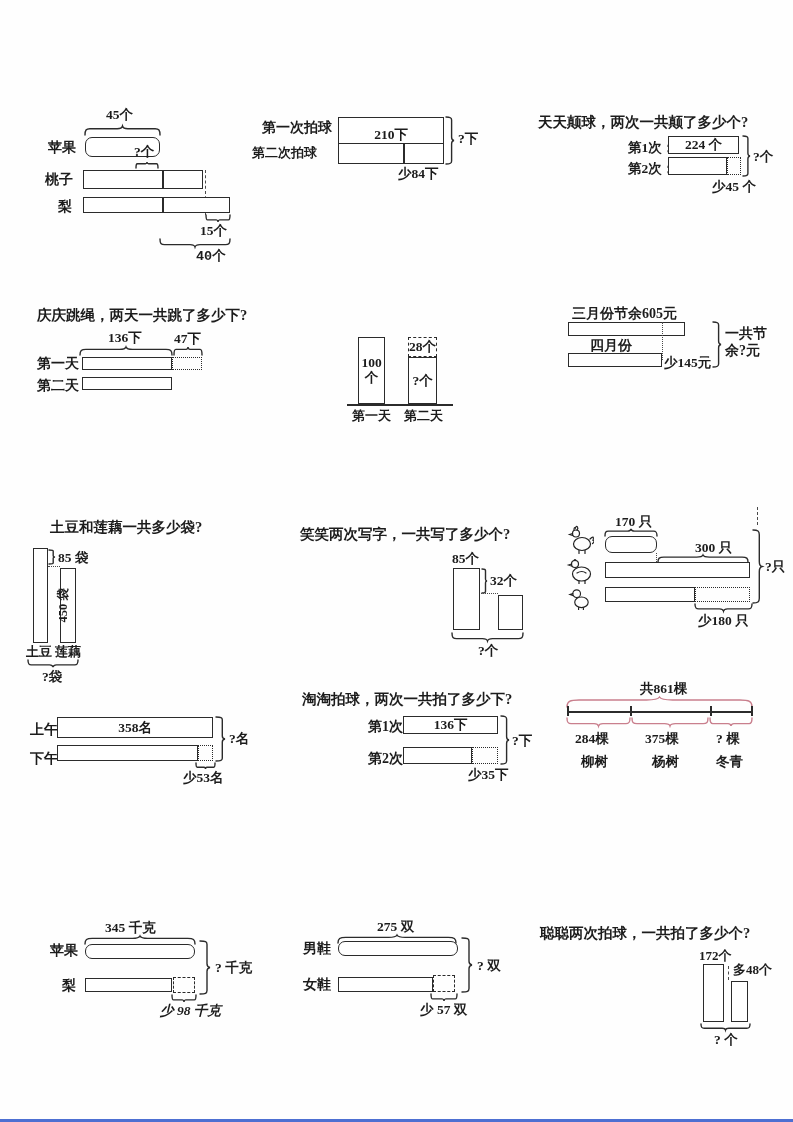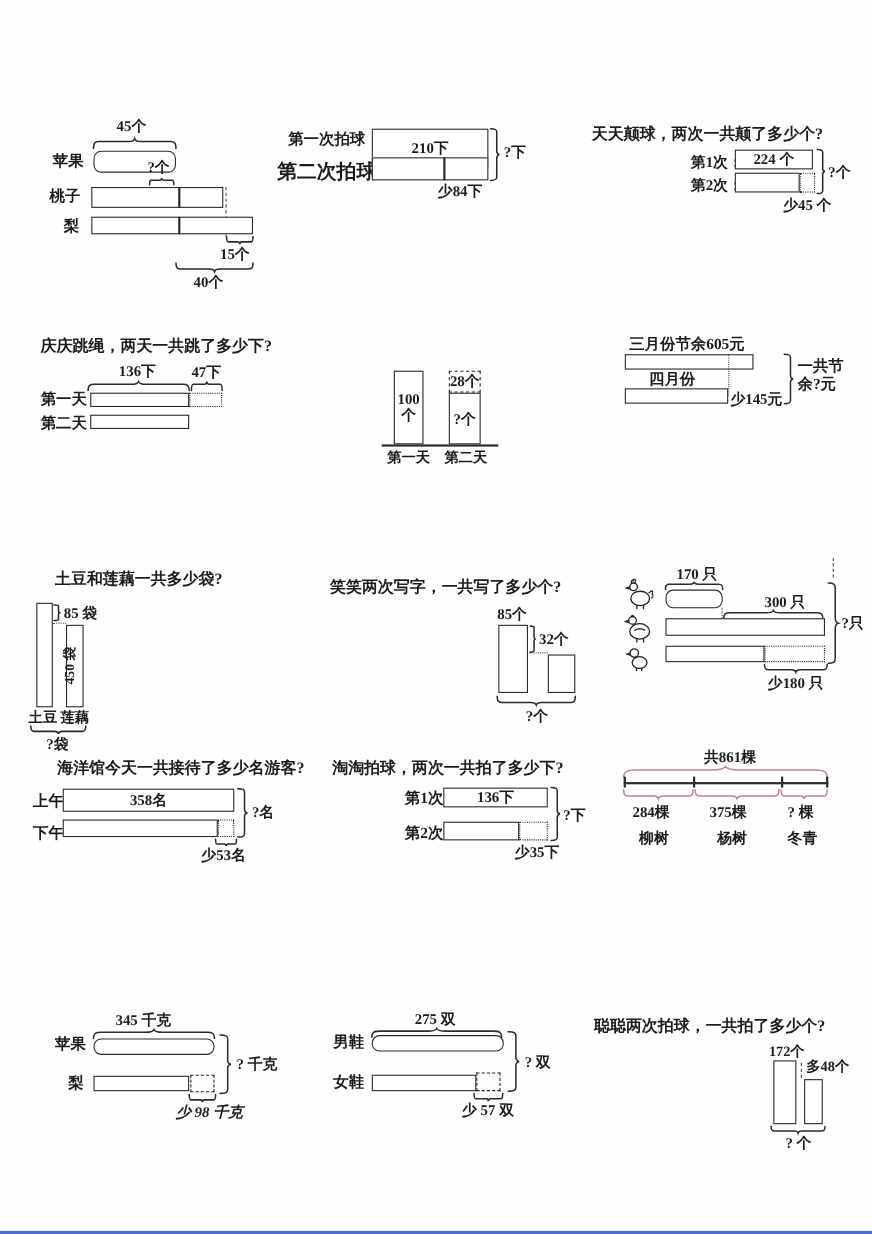--- a/index.html
+++ b/index.html
@@ -54,27 +54,27 @@
   <div class="lbl" style="left:58px;top:199px;font-size:14px;">梨</div>
   <div class="bar" style="left:83px;top:197px;width:147px;height:16px;"></div>
   <div class="tick" style="left:162px;top:197px;height:16px;"></div>
   <svg class="br" style="left:206px;top:215px;width:24px;height:7px;" viewBox="0 0 100 10" preserveAspectRatio="none">
       <path stroke="#2b2b2b" d="M0,0 C0,5.5 1.5,7 6.5,7 L43,7 C47.5,7 49.5,8.5 50,10 C50.5,8.5 52.5,7 57,7 L93.5,7 C98.5,7 100,5.5 100,0"></path>
     </svg>
   <div class="lbl" style="left:200px;top:223px;">15个</div>
   <svg class="br" style="left:160px;top:239px;width:70px;height:8px;" viewBox="0 0 100 10" preserveAspectRatio="none">
       <path stroke="#2b2b2b" d="M0,0 C0,5.5 1.5,7 6.5,7 L43,7 C47.5,7 49.5,8.5 50,10 C50.5,8.5 52.5,7 57,7 L93.5,7 C98.5,7 100,5.5 100,0"></path>
     </svg>
-  <div class="lbl" style="left:176px;top:249px;">40个</div>
+  <div class="lbl" style="left:196px;top:249px;font-family:Liberation Mono, monospace;">40个</div>
 
   <div class="lbl" style="left:262px;top:120px;font-size:14px;">第一次拍球</div>
   <div class="bar" style="left:338px;top:117px;width:106px;height:35px;">
       <span class="bv">210下</span>
     </div>
-  <div class="lbl" style="left:252px;top:146px;font-size:18px;">第二次拍球</div>
+  <div class="lbl" style="left:252px;top:146px;font-size:13px;">第二次拍球</div>
   <div class="bar" style="left:338px;top:143px;width:106px;height:21px;"></div>
   <div class="tick" style="left:403px;top:143px;height:21px;"></div>
   <div class="lbl" style="left:398px;top:166px;">少84下</div>
   <svg class="br" style="left:446px;top:117px;width:8px;height:47px;" viewBox="0 0 10 100" preserveAspectRatio="none">
       <path stroke="#2b2b2b" d="M0,0 C5.5,0 7,1.5 7,6.5 L7,43 C7,47.5 8.5,49.5 10,50 C8.5,50.5 7,52.5 7,57 L7,93.5 C7,98.5 5.5,100 0,100"></path>
     </svg>
   <div class="lbl" style="left:458px;top:131px;">?下</div>
 
   <div class="lbl q" style="left:538px;top:114px;">天天颠球，两次一共颠了多少个?</div>
   <div class="lbl" style="left:628px;top:140px;">第1次：</div>
@@ -211,21 +211,20 @@
   <svg class="br" style="left:695px;top:604px;width:57px;height:7px;" viewBox="0 0 100 10" preserveAspectRatio="none">
       <path stroke="#2b2b2b" d="M0,0 C0,5.5 1.5,7 6.5,7 L43,7 C47.5,7 49.5,8.5 50,10 C50.5,8.5 52.5,7 57,7 L93.5,7 C98.5,7 100,5.5 100,0"></path>
     </svg>
   <div class="lbl" style="left:698px;top:613px;">少180 只</div>
   <div class="vdash" style="left:757px;top:507px;height:18px;"></div>
   <svg class="br" style="left:753px;top:530px;width:9px;height:73px;" viewBox="0 0 10 100" preserveAspectRatio="none">
       <path stroke="#2b2b2b" d="M0,0 C5.5,0 7,1.5 7,6.5 L7,43 C7,47.5 8.5,49.5 10,50 C8.5,50.5 7,52.5 7,57 L7,93.5 C7,98.5 5.5,100 0,100"></path>
     </svg>
   <div class="lbl" style="left:765px;top:559px;">?只</div>
 
-  <div class="lbl q" style="left:52px;top:691px;">海洋馆今天一共接待了多少名游客?</div>
   <div class="lbl" style="left:30px;top:722px;font-size:14px;">上午</div>
   <div class="bar" style="left:57px;top:717px;width:156px;height:21px;">
       <span class="bv">358名</span>
     </div>
   <div class="lbl" style="left:30px;top:751px;font-size:14px;">下午</div>
   <div class="bar" style="left:57px;top:745px;width:141px;height:16px;"></div>
   <div class="bar dot" style="left:198px;top:745px;width:15px;height:16px;"></div>
   <svg class="br" style="left:196px;top:763px;width:19px;height:6px;" viewBox="0 0 100 10" preserveAspectRatio="none">
       <path stroke="#2b2b2b" d="M0,0 C0,5.5 1.5,7 6.5,7 L43,7 C47.5,7 49.5,8.5 50,10 C50.5,8.5 52.5,7 57,7 L93.5,7 C98.5,7 100,5.5 100,0"></path>
     </svg>

